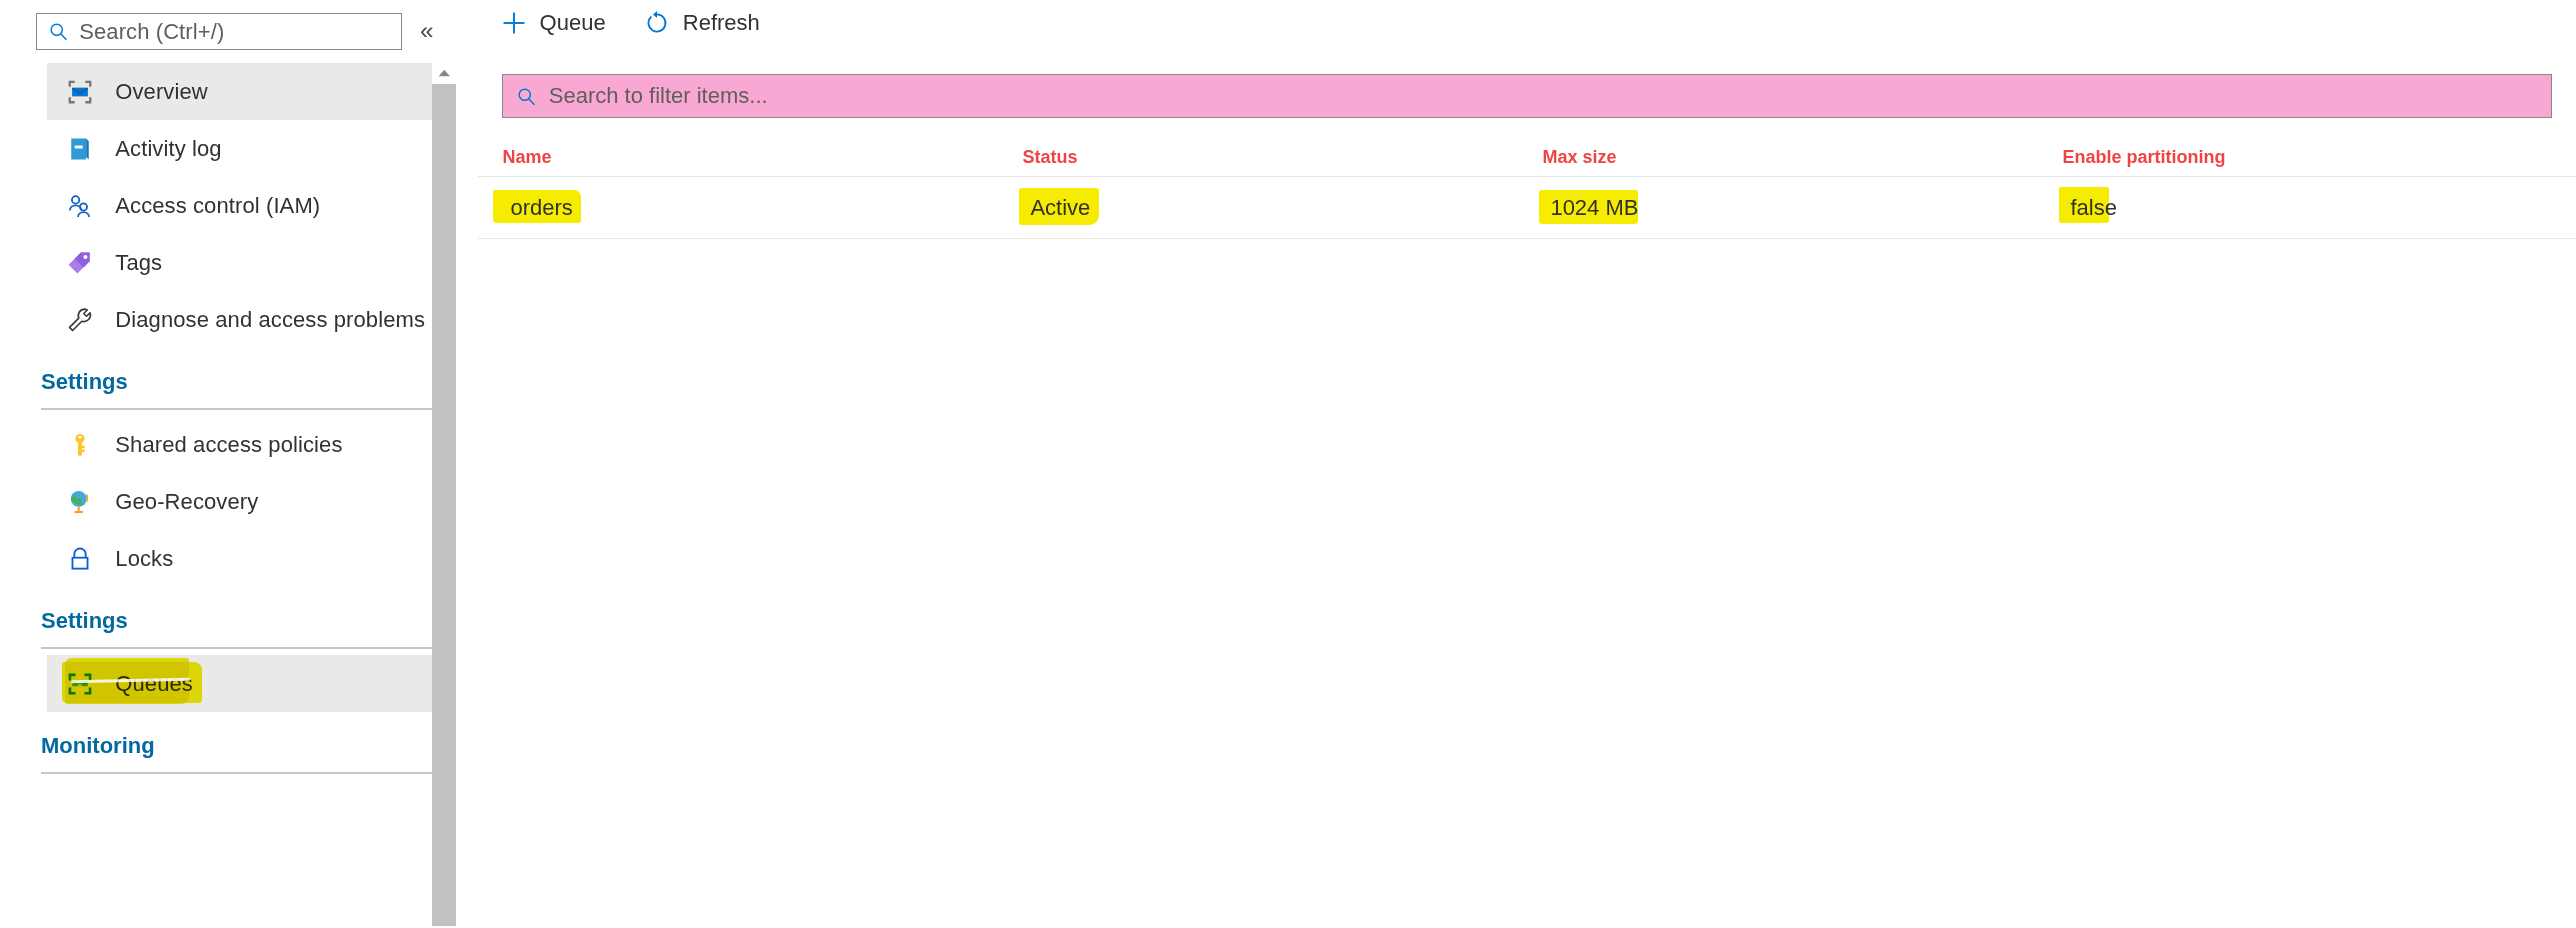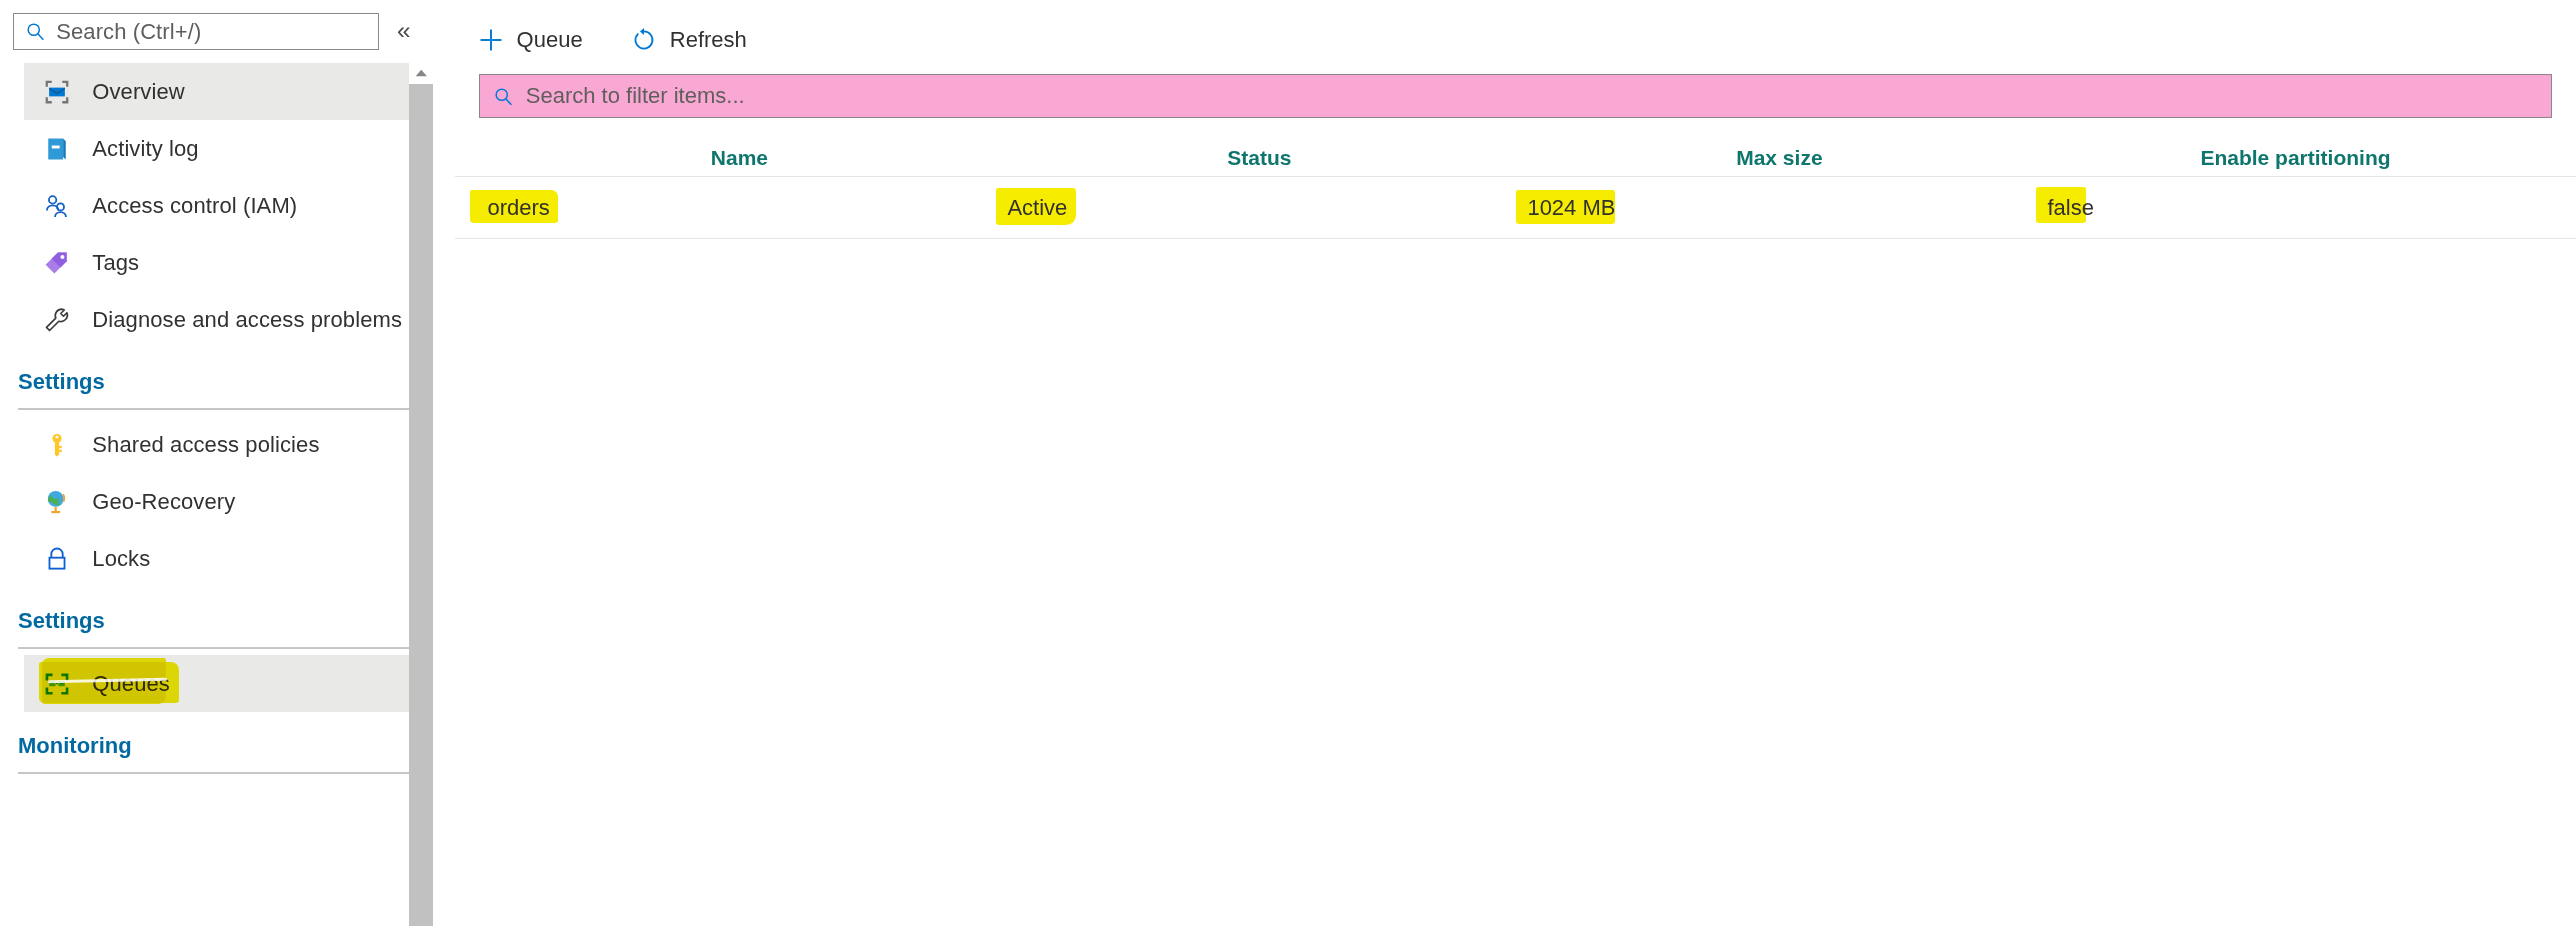--- a/index.html
+++ b/index.html
@@ -3,21 +3,21 @@
 <meta charset="utf-8">
 <style>
   * { box-sizing: border-box; margin: 0; padding: 0; }
   html, body {
     width: 2576px; height: 928px;
     background: #ffffff;
     font-family: "Liberation Sans", sans-serif;
     overflow: hidden;
   }
 
-  #app { position: relative; width: 2576px; height: 704px; display: flex; }
+  #app { position: relative; width: 2576px; height: 704px; display: flex; padding-left: 23px; }
 
   
   #sidebar {
     position: relative;
     width: 455px; height: 928px;
     background: #ffffff;
     flex: 0 0 455px;
   }
 
   .search-row {
@@ -125,22 +125,22 @@
 
   
   #main {
     position: relative;
     flex: 1 1 auto; height: 928px;
     background: #ffffff;
   }
 
   .toolbar {
     height: 63px;
-    display: flex; align-items: flex-end;
-    padding-left: 9.8px; gap: 24px;
+    display: flex; align-items: flex-start;
+    padding-left: 9.8px; gap: 14px;
   }
   .tb-btn {
     display: flex; align-items: center;
     height: 46px; padding: 0 11.4px;
     cursor: pointer;
   }
   .tb-btn .tico {
     width: 29px; height: 29px;
     display: flex; align-items: center; justify-content: center;
     margin-right: 11.4px;
@@ -153,21 +153,21 @@
     border: 0.8px solid #8a8886; background: #f9a8d4;
     display: flex; align-items: center;
   }
   .filter-box .mag { margin-left: 13px; margin-right: 11.4px; display: flex; }
   .filter-box .ph { font-size: 22px; color: #605e5c; }
 
   .table { margin: 21px 0 0 0; width: 100%; }
   .thead, .trow { display: flex; align-items: center; }
   .thead { height: 37px; padding: 0 24.4px; }
   .th {
-    font-size: 21px; font-weight: bold; color: #0f766e; white-space: nowrap; text-align: center;
+    font-size: 18px; font-weight: bold; color: #ef4444; white-space: nowrap;
   }
   .trow {
     position: relative;
     height: 63px; padding: 0 24.4px;
     border-top: 0.8px solid #e6e6e6;
     border-bottom: 0.8px solid #e6e6e6;
   }
   .td { font-size: 22px; color: #323130; white-space: nowrap; position: relative; }
 
   .c-name { width: 520px; }

